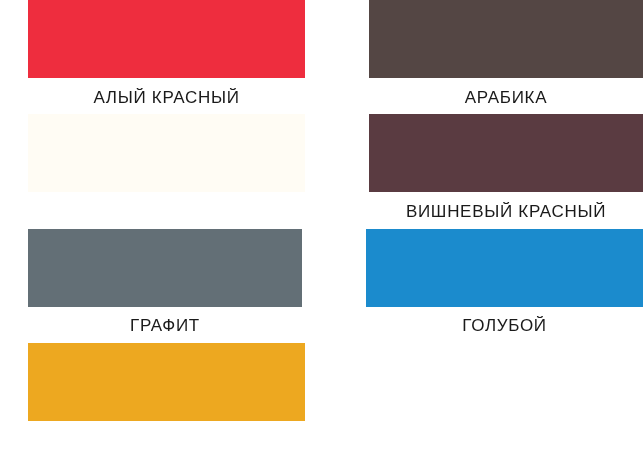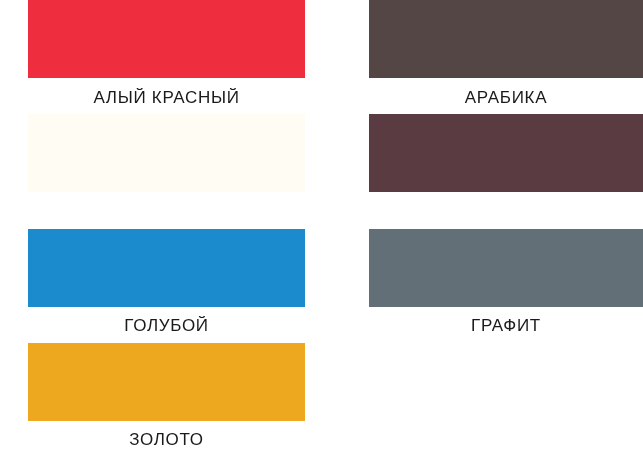--- a/index.html
+++ b/index.html
@@ -81,34 +81,34 @@
       <div class="swatch-label">АРАБИКА</div>
     </div>
   </div>
 
   <div class="swatch-row">
     <div class="swatch-cell left">
       <div class="swatch-chip" style="background-color: rgb(255, 252, 244);"></div>
     </div>
     <div class="swatch-cell right">
       <div class="swatch-chip" style="background-color: rgb(90, 59, 65);"></div>
+      <div class="swatch-label">ВИШНЕВЫЙ КРАСНЫЙ</div>
     </div>
   </div>
 
   <div class="swatch-row">
+    <div class="swatch-cell right">
+      <div class="swatch-chip" style="background-color: rgb(99, 111, 118);"></div>
+      <div class="swatch-label">ГРАФИТ</div>
+    </div>
     <div class="swatch-cell left">
       <div class="swatch-chip" style="background-color: rgb(27, 139, 205);"></div>
       <div class="swatch-label">ГОЛУБОЙ</div>
-    </div>
-    <div class="swatch-cell right">
-      <div class="swatch-chip" style="background-color: rgb(99, 111, 118);"></div>
-      <div class="swatch-label">ГРАФИТ</div>
     </div>
   </div>
 
   <div class="swatch-row">
     <div class="swatch-cell left">
       <div class="swatch-chip" style="background-color: rgb(237, 168, 32);"></div>
-      <div class="swatch-label">ЗОЛОТО</div>
     </div>
   </div>
 
 </div>
 
 </body></html>

